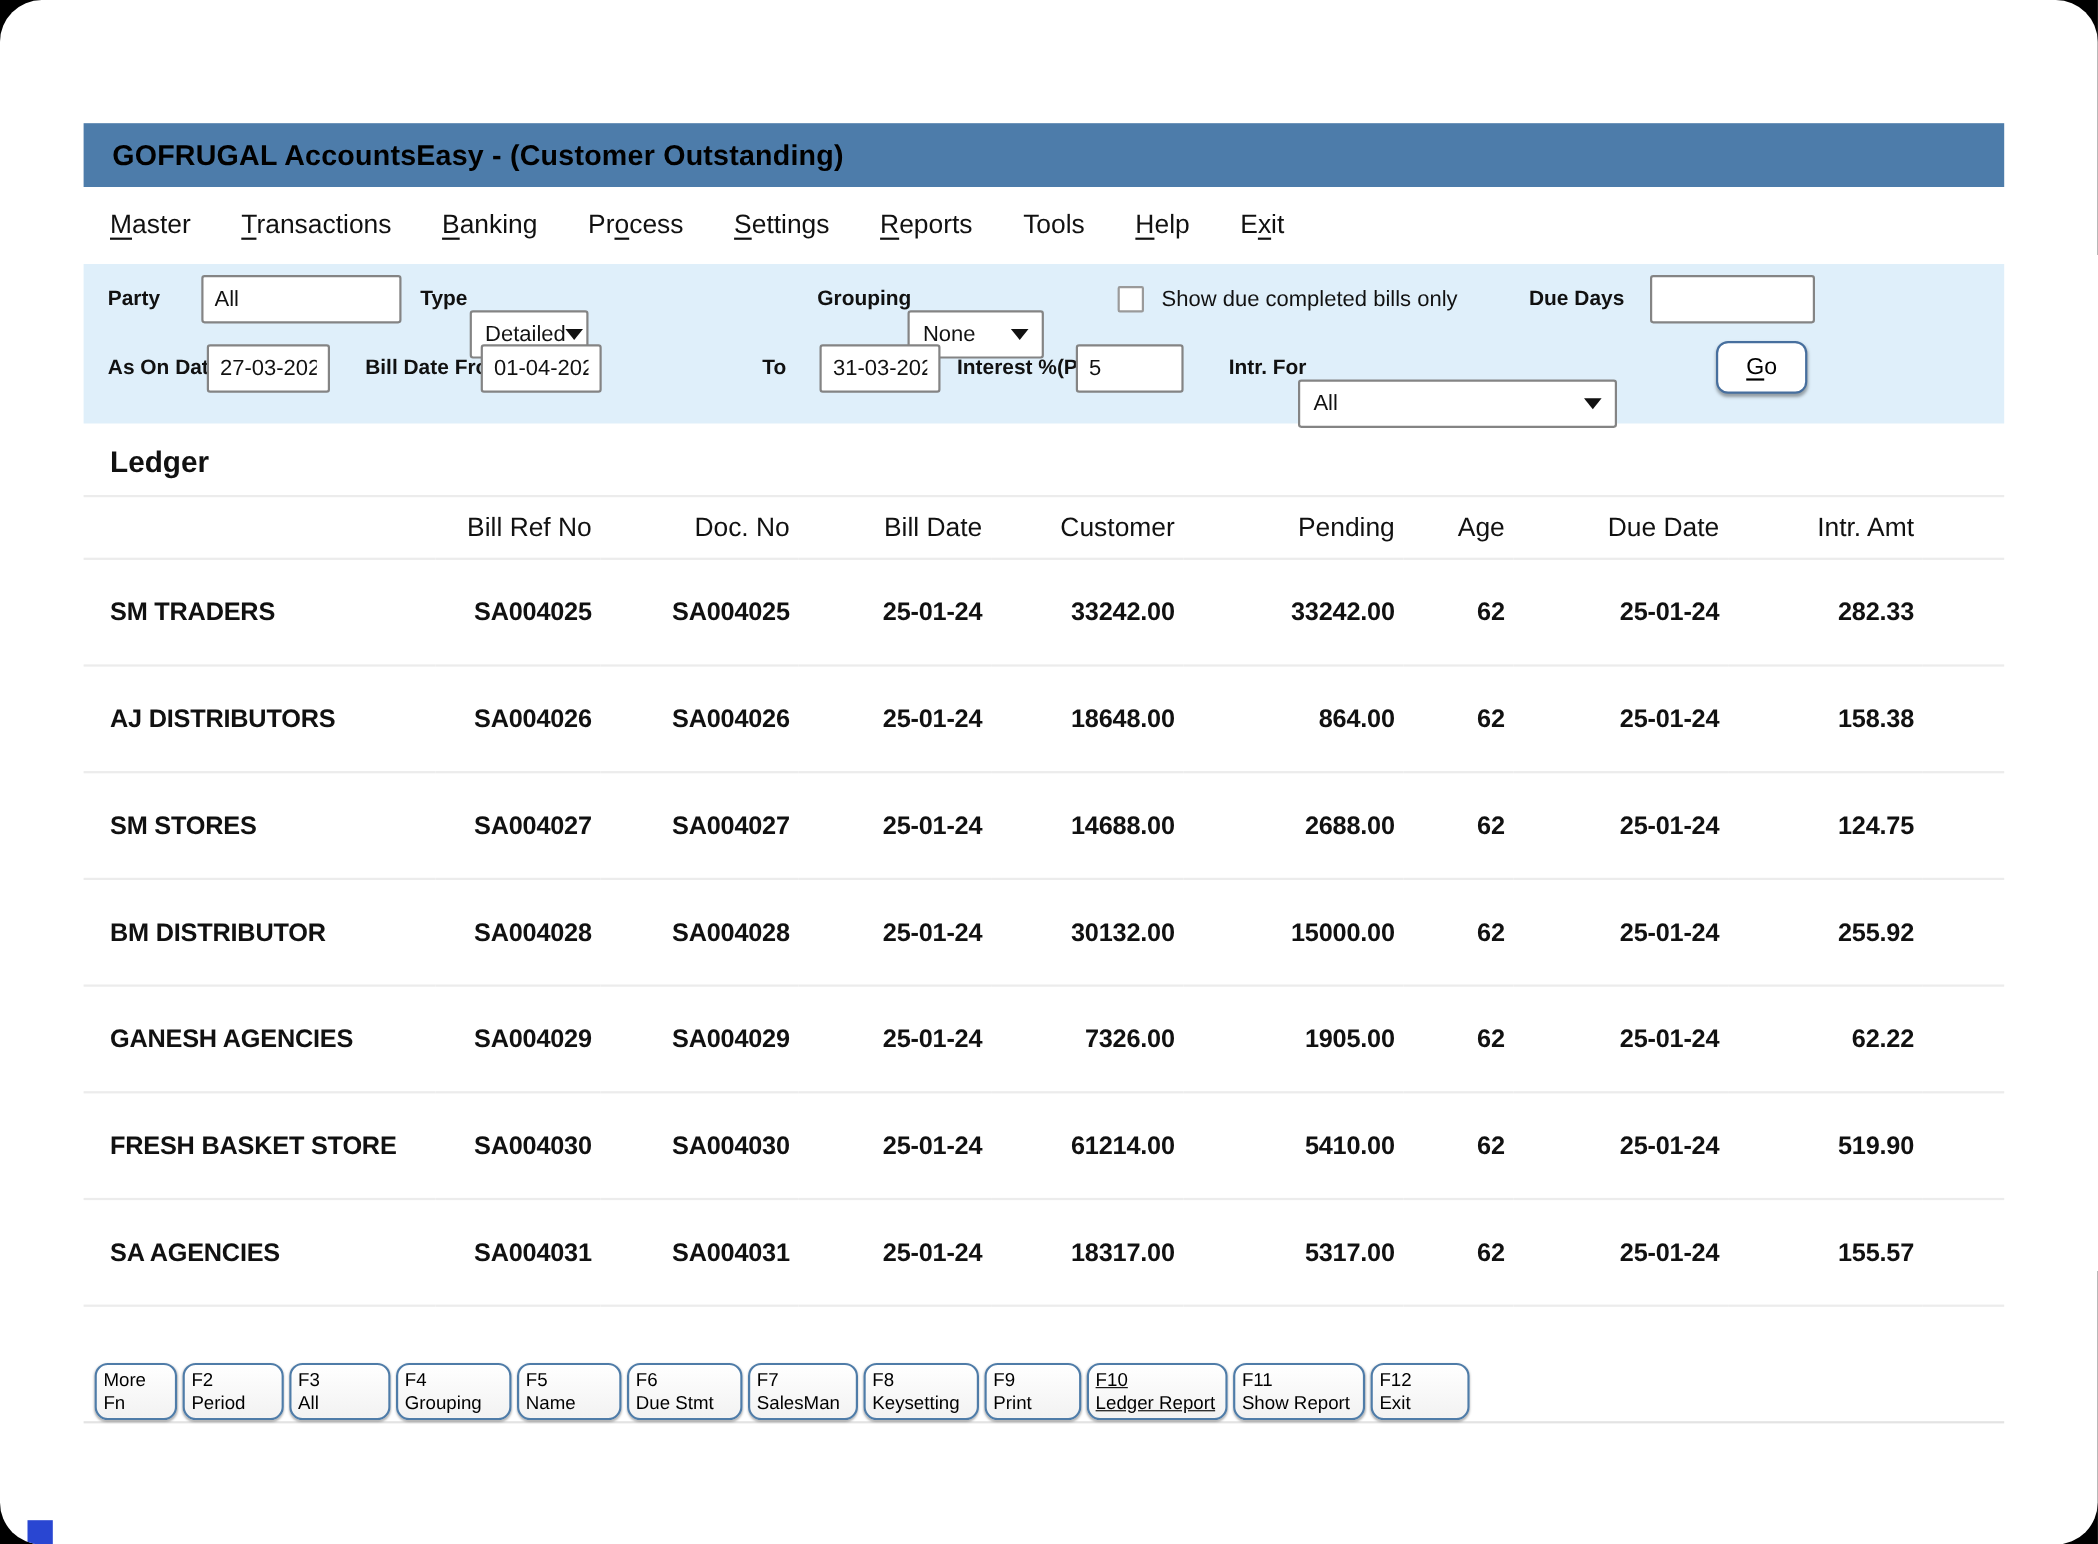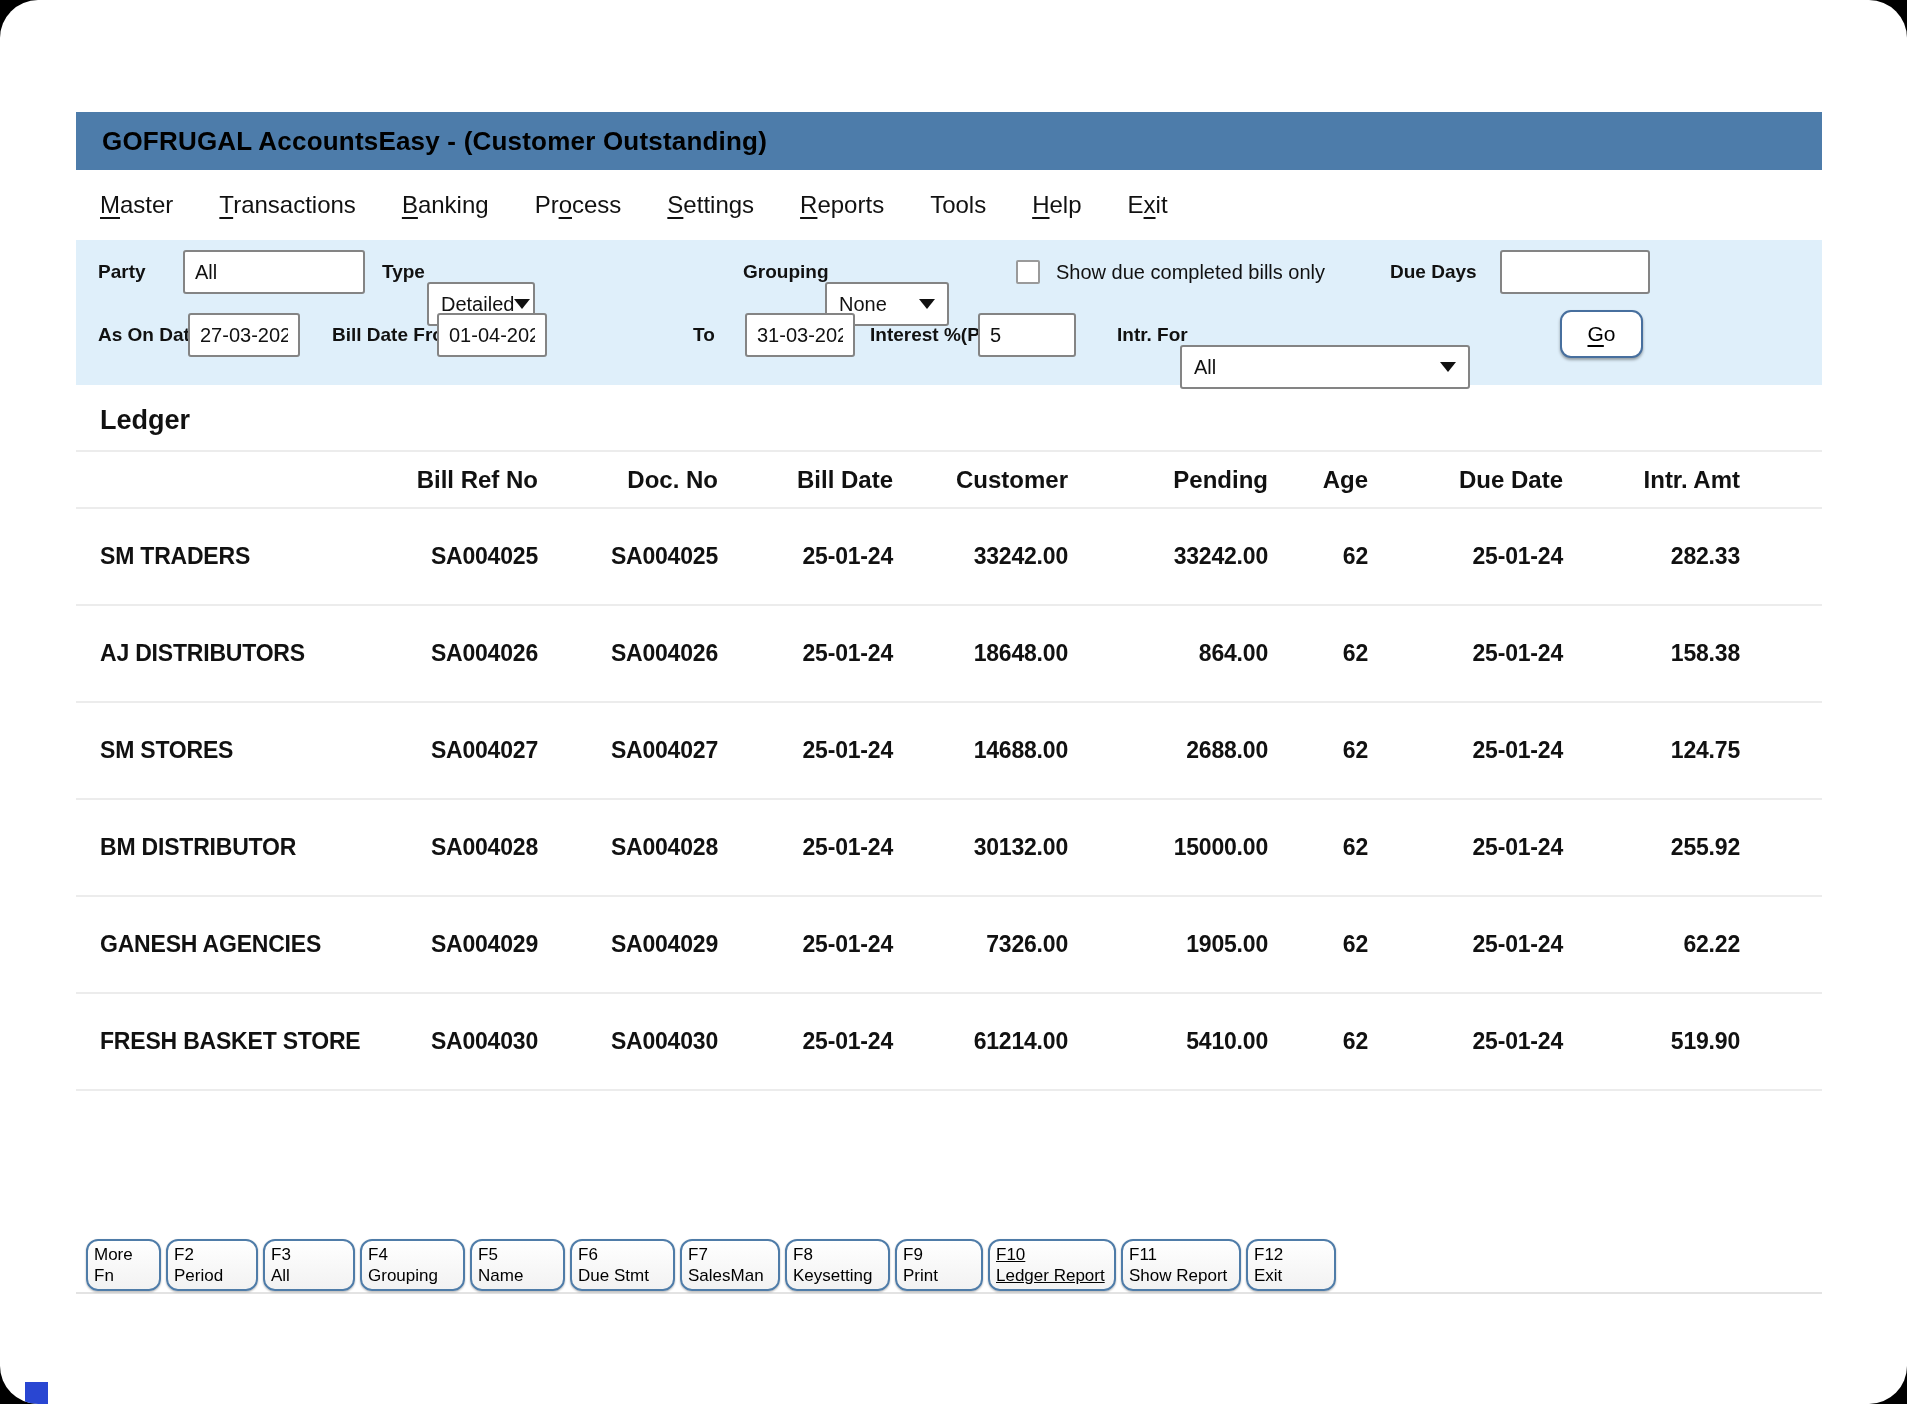--- a/index.html
+++ b/index.html
@@ -39,21 +39,21 @@
             background:#fff; border:2px solid #476f9e; border-radius:11px;
             font-size:21px; font-weight:500; box-shadow:0 2px 3px rgba(0,0,0,.35);
             display:flex; align-items:center; justify-content:center; cursor:pointer; }
   .go-btn u { text-underline-offset:4px; }
 
   
   .section-title { font-size:27px; font-weight:700; padding:20px 0 14px 24px;
                    border-bottom:2px solid #ececec; }
   table { width:100%; border-collapse:collapse; table-layout:fixed; }
   th, td { text-align:right; padding-right:8px; white-space:nowrap; overflow:hidden; }
-  th { font-size:24px; font-weight:700; height:56px; vertical-align:middle;margin-top:34px; }
+  th { font-size:24px; font-weight:400; height:56px; vertical-align:middle;margin-top:34px; }
   td { font-size:23px; font-weight:600; height:97px; vertical-align:middle; letter-spacing:-.2px; }
   th:first-child, td:first-child { text-align:left; padding-left:24px; }
   td:first-child { font-weight:700; }
   thead tr, tbody tr { border-bottom:2px solid #ececec; }
 
   
   .fn-divider { position:absolute; left:0; top:1180px; width:100%; height:2px; background:#e3e3e3; }
   .fnbar { position:absolute; left:10px; top:1127px; display:flex; gap:5px; }
   .fn-btn { height:52px; border:2px solid #4f7ca8; border-radius:12px;
             background:linear-gradient(#ffffff,#f2f2f2); box-shadow:0 1px 2px rgba(0,0,0,.3);
@@ -214,20 +214,32 @@
             <td>SA004030</td>
             <td>SA004030</td>
             <td>25-01-24</td>
             <td>61214.00</td>
             <td>5410.00</td>
             <td>62</td>
             <td>25-01-24</td>
             <td>519.90</td>
             <td></td>
           </tr>
+          <tr>
+            <td>SA AGENCIES</td>
+            <td>SA004031</td>
+            <td>SA004031</td>
+            <td>25-01-24</td>
+            <td>18317.00</td>
+            <td>5317.00</td>
+            <td>62</td>
+            <td>25-01-24</td>
+            <td>155.57</td>
+            <td></td>
+          </tr>
         </tbody>
     </table>
 
     <div class="fn-divider"></div>
     <div class="fnbar">
         <button class="fn-btn" style="min-width: 75px;">
           <span>More</span>
           <span>Fn</span>
         </button>
         <button class="fn-btn" style="min-width: 92px;">

